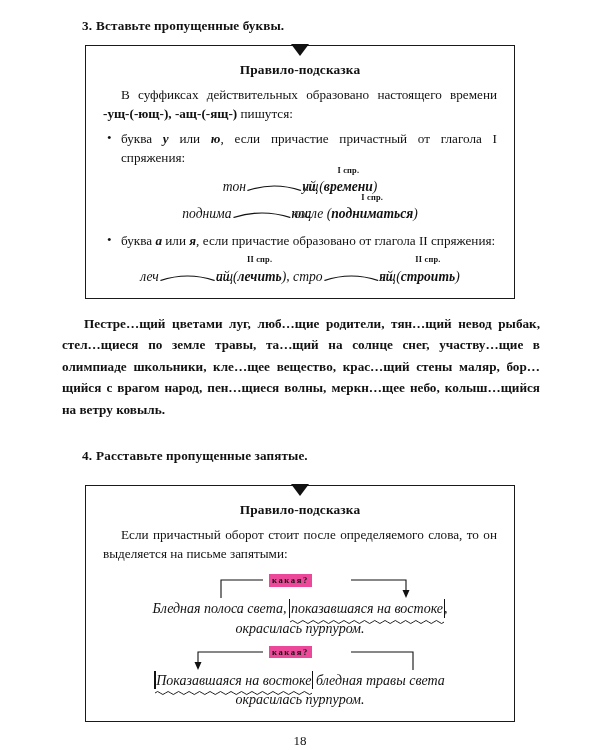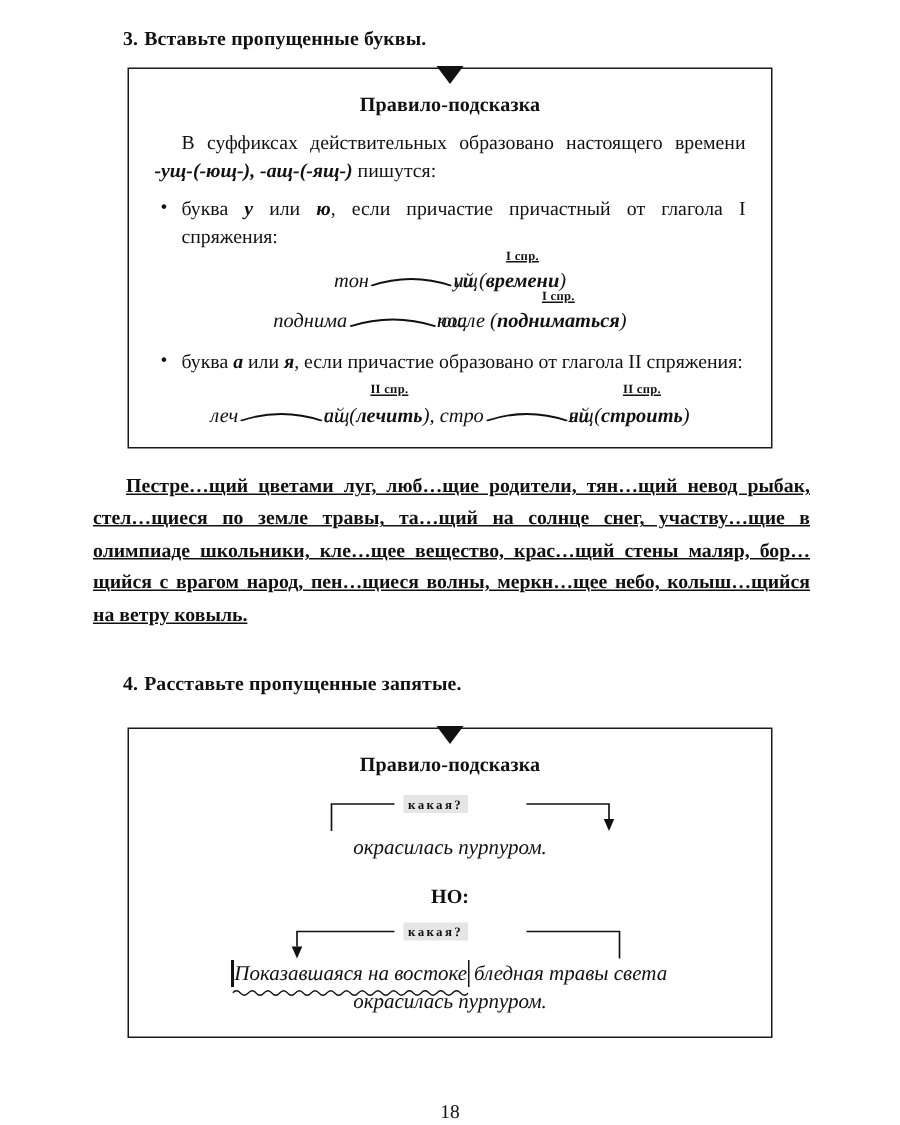--- a/index.html
+++ b/index.html
@@ -72,21 +72,20 @@
     font-size: 13.2px;
     line-height: 1.42;
   }
   .box-intro {
     text-align: justify;
     text-indent: 18px;
     margin: 0 0 7px 0;
   }
   .box-intro .sfx {
     font-weight: bold;
-    font-style: italic;
   }
 
   
   ul.rule-list {
     list-style: none;
     margin: 0;
     padding: 0;
   }
   ul.rule-list > li {
     position: relative;
@@ -138,21 +137,20 @@
   .conj > .conj-tag {
     position: absolute;
     top: -13px;
     left: 50%;
     transform: translateX(-50%);
     font-style: normal;
     font-weight: bold;
     font-size: 8.4px;
     letter-spacing: .2px;
     white-space: nowrap;
-    text-decoration: underline;
   }
 
   
   .pair-row {
     text-align: center;
     white-space: nowrap;
     font-style: italic;
     font-size: 13.6px;
     margin-top: 16px;
   }
@@ -160,21 +158,20 @@
   
   .task-para {
     position: absolute;
     left: 62px;
     width: 478px;
     font-size: 13.2px;
     line-height: 1.62;
     text-align: justify;
     text-indent: 22px;
     font-weight: bold;
-    text-decoration: underline;
   }
 
   
   .syn-block {
     margin-top: 4px;
   }
   .syn-arrow-row {
     position: relative;
     height: 30px;
   }
@@ -184,21 +181,21 @@
     top: 0;
     overflow: visible;
   }
   .qlabel {
     position: absolute;
     font-size: 8.6px;
     font-weight: bold;
     letter-spacing: 1.6px;
     font-family: "Liberation Serif", serif;
     white-space: nowrap;
-    background: #e5e5e5;
+    background: #ec4899;
     padding: 0 3px;
   }
   .syn-line {
     text-align: center;
     font-style: italic;
     font-size: 14px;
     white-space: nowrap;
     line-height: 1.3;
   }
   .syn-line.second {
@@ -307,36 +304,41 @@
 
   <div class="ex-heading" style="top:448px;">
     <span class="ex-num">4.</span><span class="ex-text">Расставьте пропущенные запятые.</span>
   </div>
 
   <div class="rule-box" style="top:485px;">
     <div class="box-marker"></div>
     <div class="box-title">Правило-подсказка</div>
     <div class="box-body">
 
+      <p class="box-intro">Если причастный оборот стоит после определяемого слова, то он выделяется на письме запятыми:</p>
 
       <div class="syn-block">
         <div class="syn-arrow-row">
           <svg width="400" height="30">
             <path d="M118,28 L118,10 L160,10" fill="none" stroke="#111" stroke-width="1.1"></path>
             <path d="M248,10 L303,10 L303,20" fill="none" stroke="#111" stroke-width="1.1"></path>
             <path d="M303,28 L299.5,20 L306.5,20 Z" fill="#111"></path>
           </svg>
           <span class="qlabel" style="left:166px; top:4px;">какая?</span>
         </div>
 
+        <div class="syn-line"><span>Бледная полоса света, </span><span class="turn"><span>показавшаяся на востоке</span><span class="wave">
+                <svg viewBox="0 0 180 6" preserveAspectRatio="none">
+                  <path d="M0,3 q3,-3 6,0 t6,0 t6,0 t6,0 t6,0 t6,0 t6,0 t6,0 t6,0 t6,0 t6,0 t6,0 t6,0 t6,0 t6,0 t6,0 t6,0 t6,0 t6,0 t6,0 t6,0 t6,0 t6,0 t6,0 t6,0 t6,0 t6,0 t6,0 t6,0 t6,0" fill="none" stroke="#111" stroke-width="1"></path>
+                </svg>
+              </span></span><span>,</span></div>
 
         <div class="syn-line second">окрасилась пурпуром.</div>
       </div>
 
-      <div class="but-label">НО:</div>
 
       <div class="syn-block">
         <div class="syn-arrow-row">
           <svg width="400" height="30">
             <path d="M95,20 L95,10 L160,10" fill="none" stroke="#111" stroke-width="1.1"></path>
             <path d="M95,28 L91.5,20 L98.5,20 Z" fill="#111"></path>
             <path d="M248,10 L310,10 L310,28" fill="none" stroke="#111" stroke-width="1.1"></path>
           </svg>
           <span class="qlabel" style="left:166px; top:4px;">какая?</span>
         </div>

